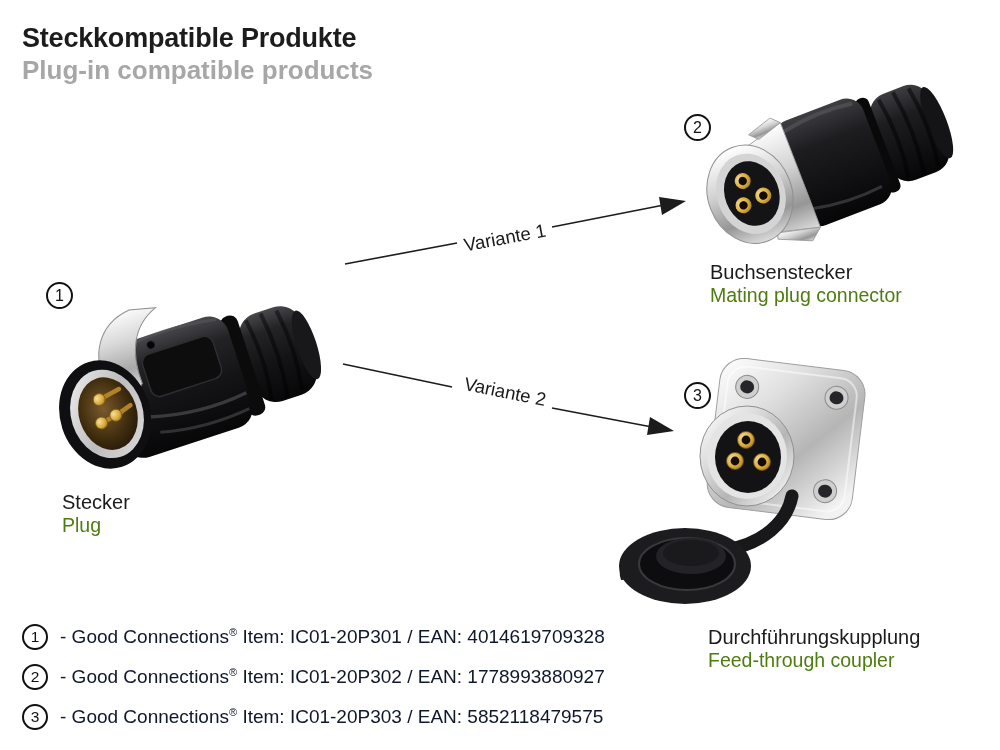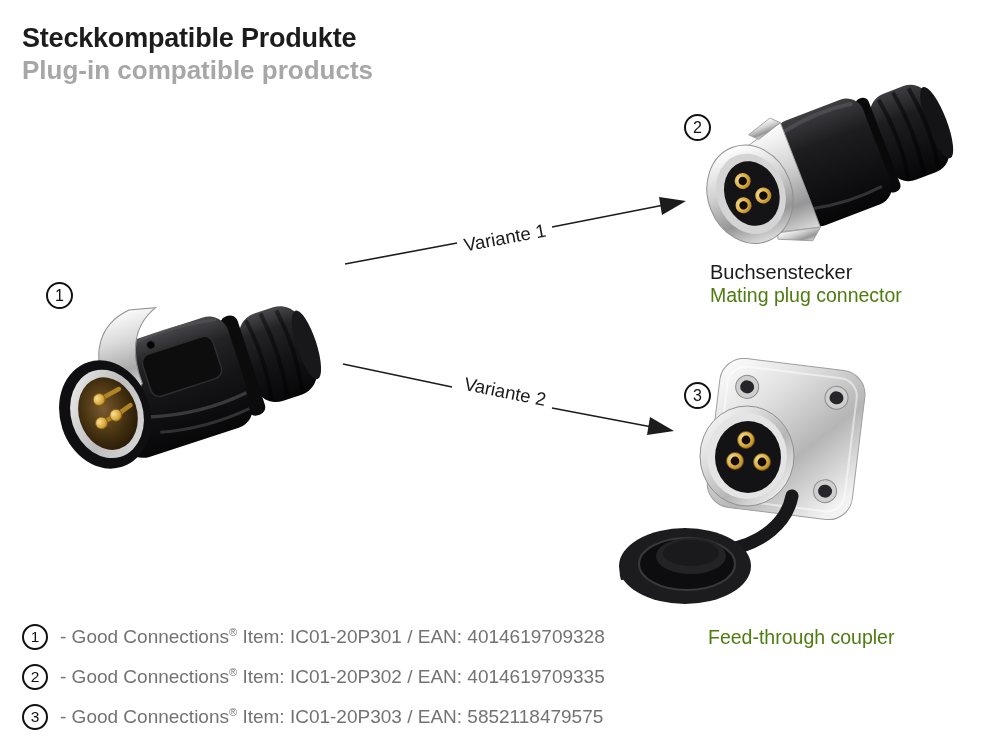--- a/index.html
+++ b/index.html
@@ -29,21 +29,21 @@
   .overlay polygon{fill:#1c1c1c;}
   .overlay text{font-family:"Liberation Sans",sans-serif;font-size:18.5px;fill:#1a1a1a;text-anchor:middle;}
   
   .item-list{position:absolute;left:22px;top:617px;}
   .item-row{display:flex;align-items:center;height:40px;}
   .badge{
     width:26px;height:26px;border:2px solid #111;border-radius:50%;box-sizing:border-box;
     display:flex;align-items:center;justify-content:center;font-size:15.5px;color:#111;
     flex:0 0 auto;background:#fff;
   }
-  .item-text{margin-left:12px;font-size:19px;color:#737373;white-space:pre;}
+  .item-text{margin-left:12px;font-size:19px;color:#0f172a;white-space:pre;}
   .item-text sup{font-size:0.58em;}
 </style>
 </head>
 <body>
 
 <div class="canvas">
 
   <div class="header">
     <div class="title-de">Steckkompatible Produkte</div>
     <div class="title-en">Plug-in compatible products</div>
@@ -233,36 +233,41 @@
       <line x1="552" y1="408" x2="652" y2="427"></line>
       <polygon points="674,431 647,435 650,417"></polygon>
       <text x="505" y="398" transform="rotate(11.4 505 392)">Variante 2</text>
     </g>
   </svg>
 
   <div class="callout" style="left:46px;top:282px;">1</div>
   <div class="callout" style="left:684px;top:114px;">2</div>
   <div class="callout" style="left:684px;top:382px;">3</div>
 
+  <div class="product-label" style="left:62px;top:491px;">
+    <div class="pl-de">Stecker</div>
+    <div class="pl-en">Plug</div>
+  </div>
   <div class="product-label" style="left:710px;top:261px;">
     <div class="pl-de">Buchsenstecker</div>
     <div class="pl-en">Mating plug connector</div>
   </div>
   <div class="product-label" style="left:708px;top:626px;">
+    <div class="pl-de">Durchführungskupplung</div>
     <div class="pl-en">Feed-through coupler</div>
   </div>
 
   <div class="item-list">
     <div class="item-row">
       <div class="badge">1</div>
       <div class="item-text"><span>- Good Connections</span><sup>®</sup><span> Item: IC01-20P301 / EAN: 4014619709328</span></div>
     </div>
     <div class="item-row">
       <div class="badge">2</div>
-      <div class="item-text"><span>- Good Connections</span><sup>®</sup><span> Item: IC01-20P302 / EAN: 4014619709335</span></div>
+      <div class="item-text"><span>- Good Connections</span><sup>®</sup><span> Item: IC01-20P302 / EAN: 1778993880927</span></div>
     </div>
     <div class="item-row">
       <div class="badge">3</div>
       <div class="item-text"><span>- Good Connections</span><sup>®</sup><span> Item: IC01-20P303 / EAN: 5852118479575</span></div>
     </div>
   </div>
 
 </div>
 
 </body></html>

